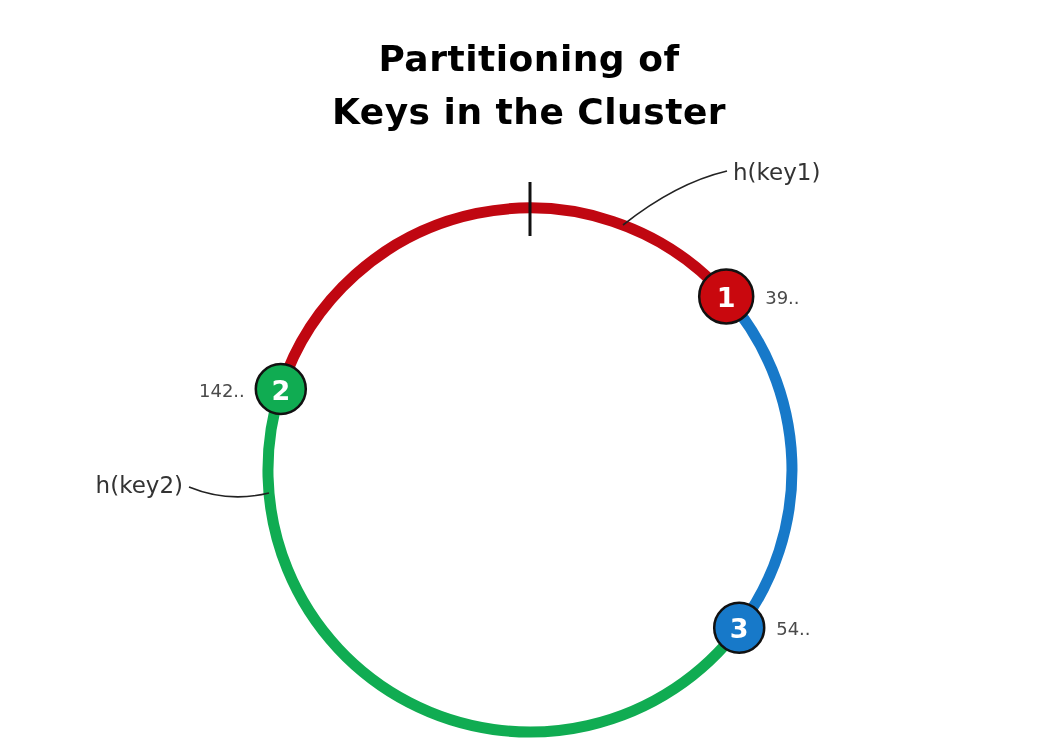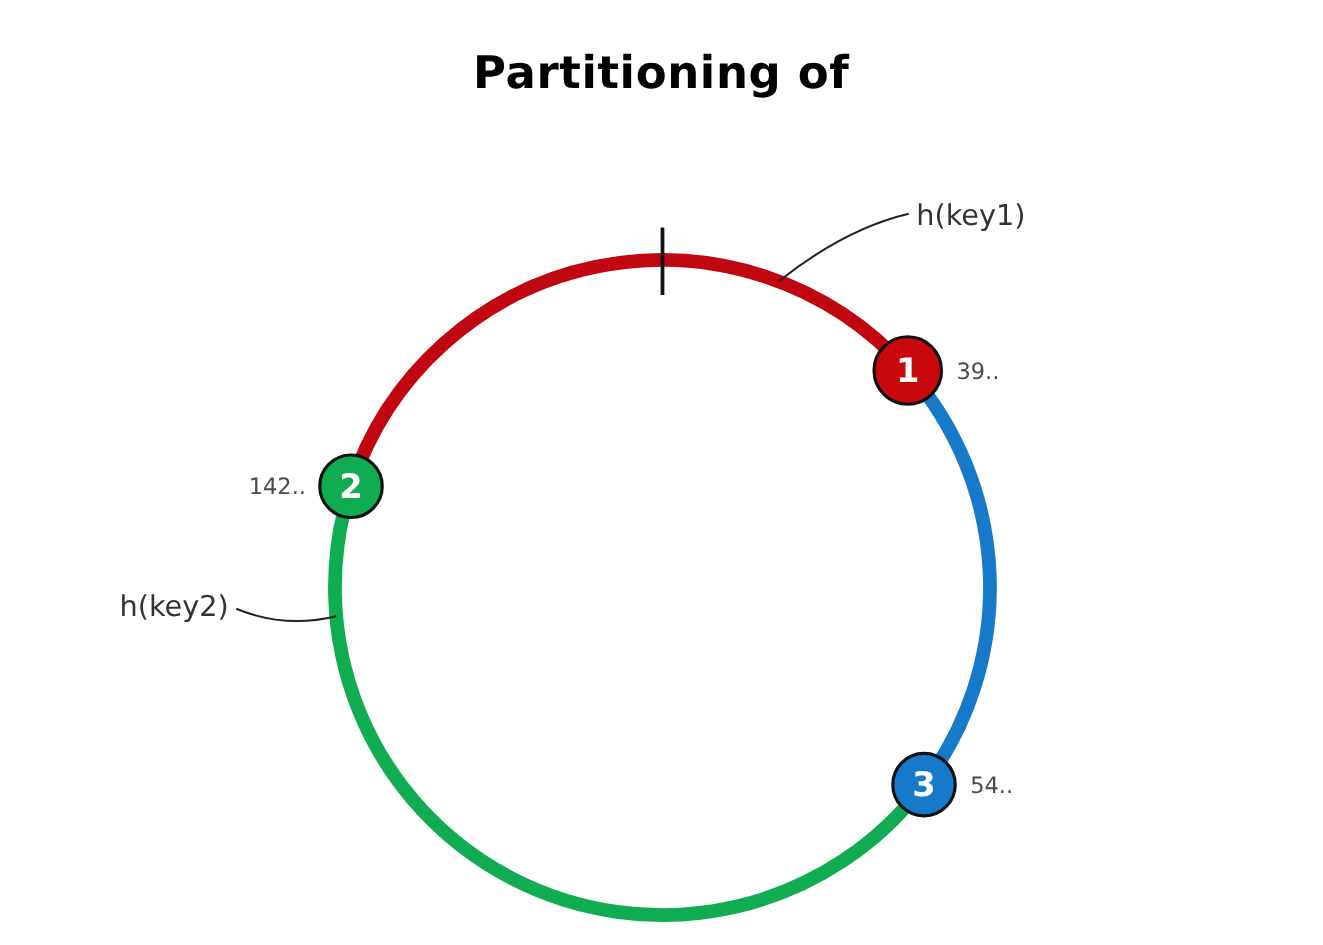--- a/index.html
+++ b/index.html
@@ -34,20 +34,21 @@
   .key-label  { font-size: 23px; fill: #333333; }
   .hash-label { font-size: 18px; fill: #4a4a4a; }
   .node-label { font-size: 27px; font-weight: bold; fill: #ffffff; }
 </style>
 </head>
 <body>
 
 <div class="page">
   <h1 class="title">
     <span>Partitioning of</span>
+    <span>Keys in the Cluster</span>
   </h1>
   <svg class="ring" id="ring-svg" width="1058" height="756" viewBox="0 0 1058 756">
       <path d="M 280.8 389.0 A 262 262 0 0 1 726.2 296.4" fill="none" stroke="#c00711" stroke-width="11"></path>
       <path d="M 726.2 296.4 A 262 262 0 0 1 739.2 627.7" fill="none" stroke="#1779c9" stroke-width="11"></path>
       <path d="M 739.2 627.7 A 262 262 0 0 1 280.8 389.0" fill="none" stroke="#10ac52" stroke-width="11"></path>
       <line x1="530.0" y1="182.0" x2="530.0" y2="236.0" stroke="#111111" stroke-width="3"></line>
       <path d="M 623 225 Q 676 183 727 171" fill="none" stroke="#222222" stroke-width="1.6"></path>
       <text x="733" y="180" text-anchor="start" class="key-label">h(key1)</text>
       <path d="M 269 493 Q 228 503 189 487" fill="none" stroke="#222222" stroke-width="1.6"></path>
       <text x="183" y="493" text-anchor="end" class="key-label">h(key2)</text>

